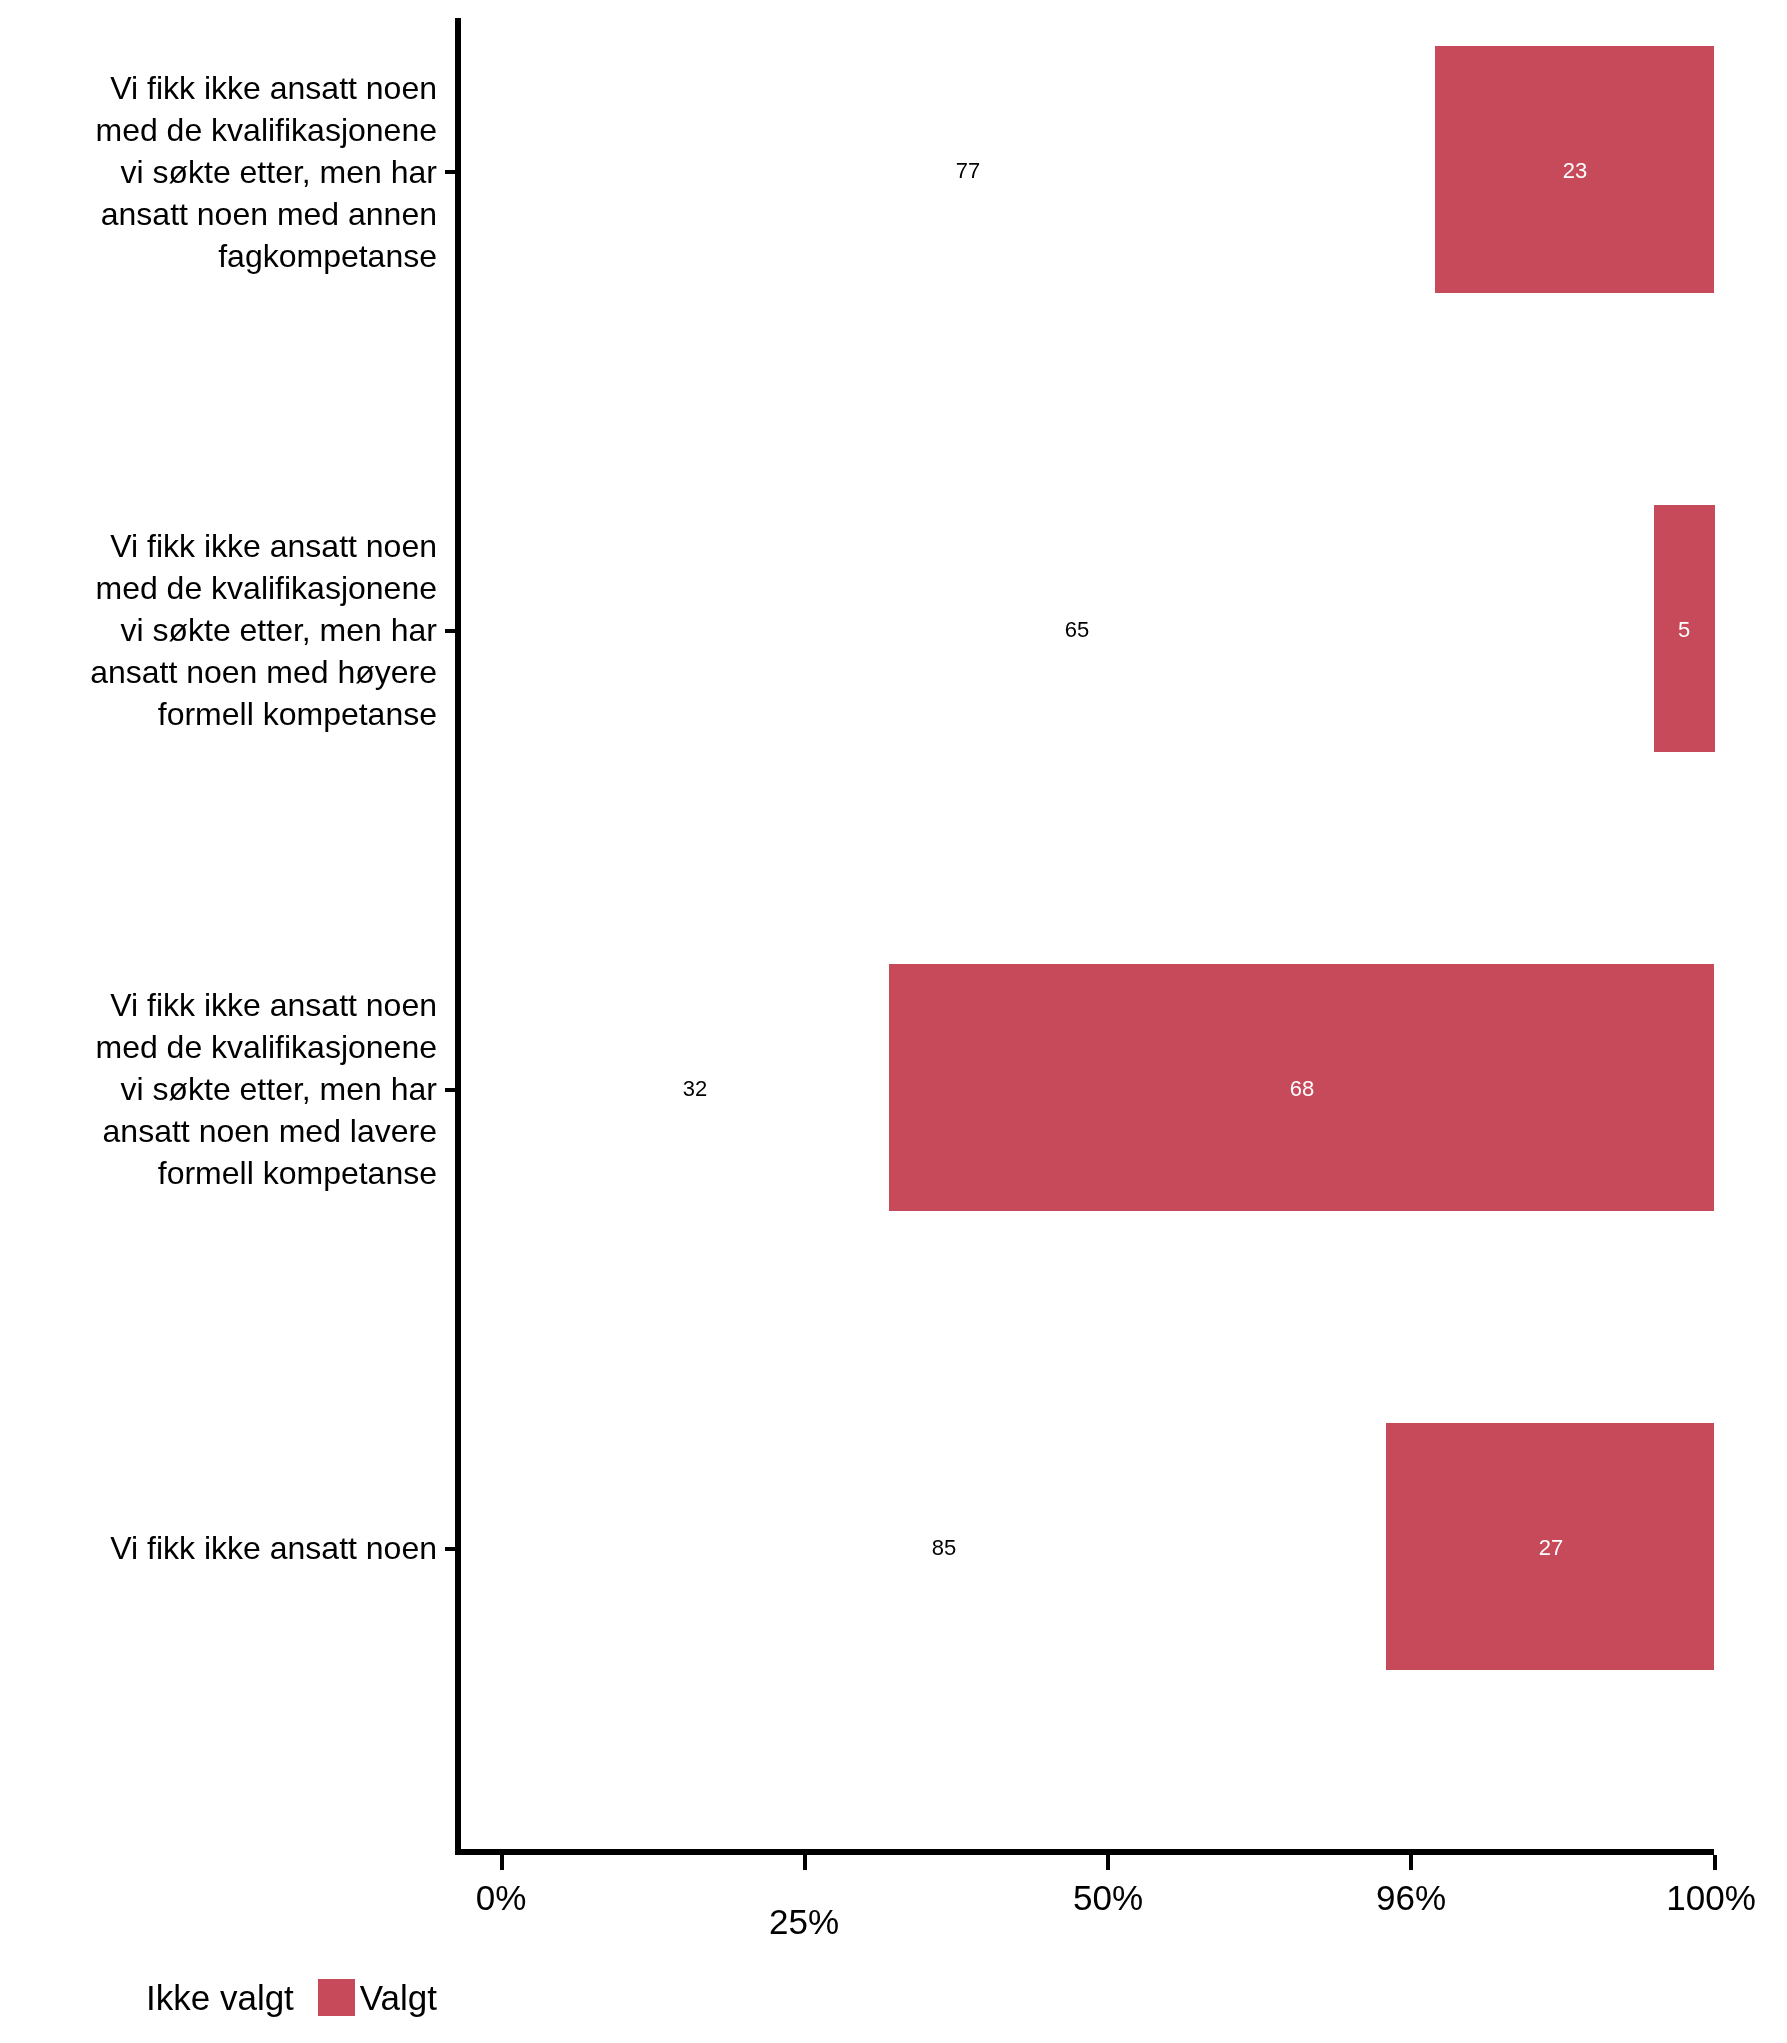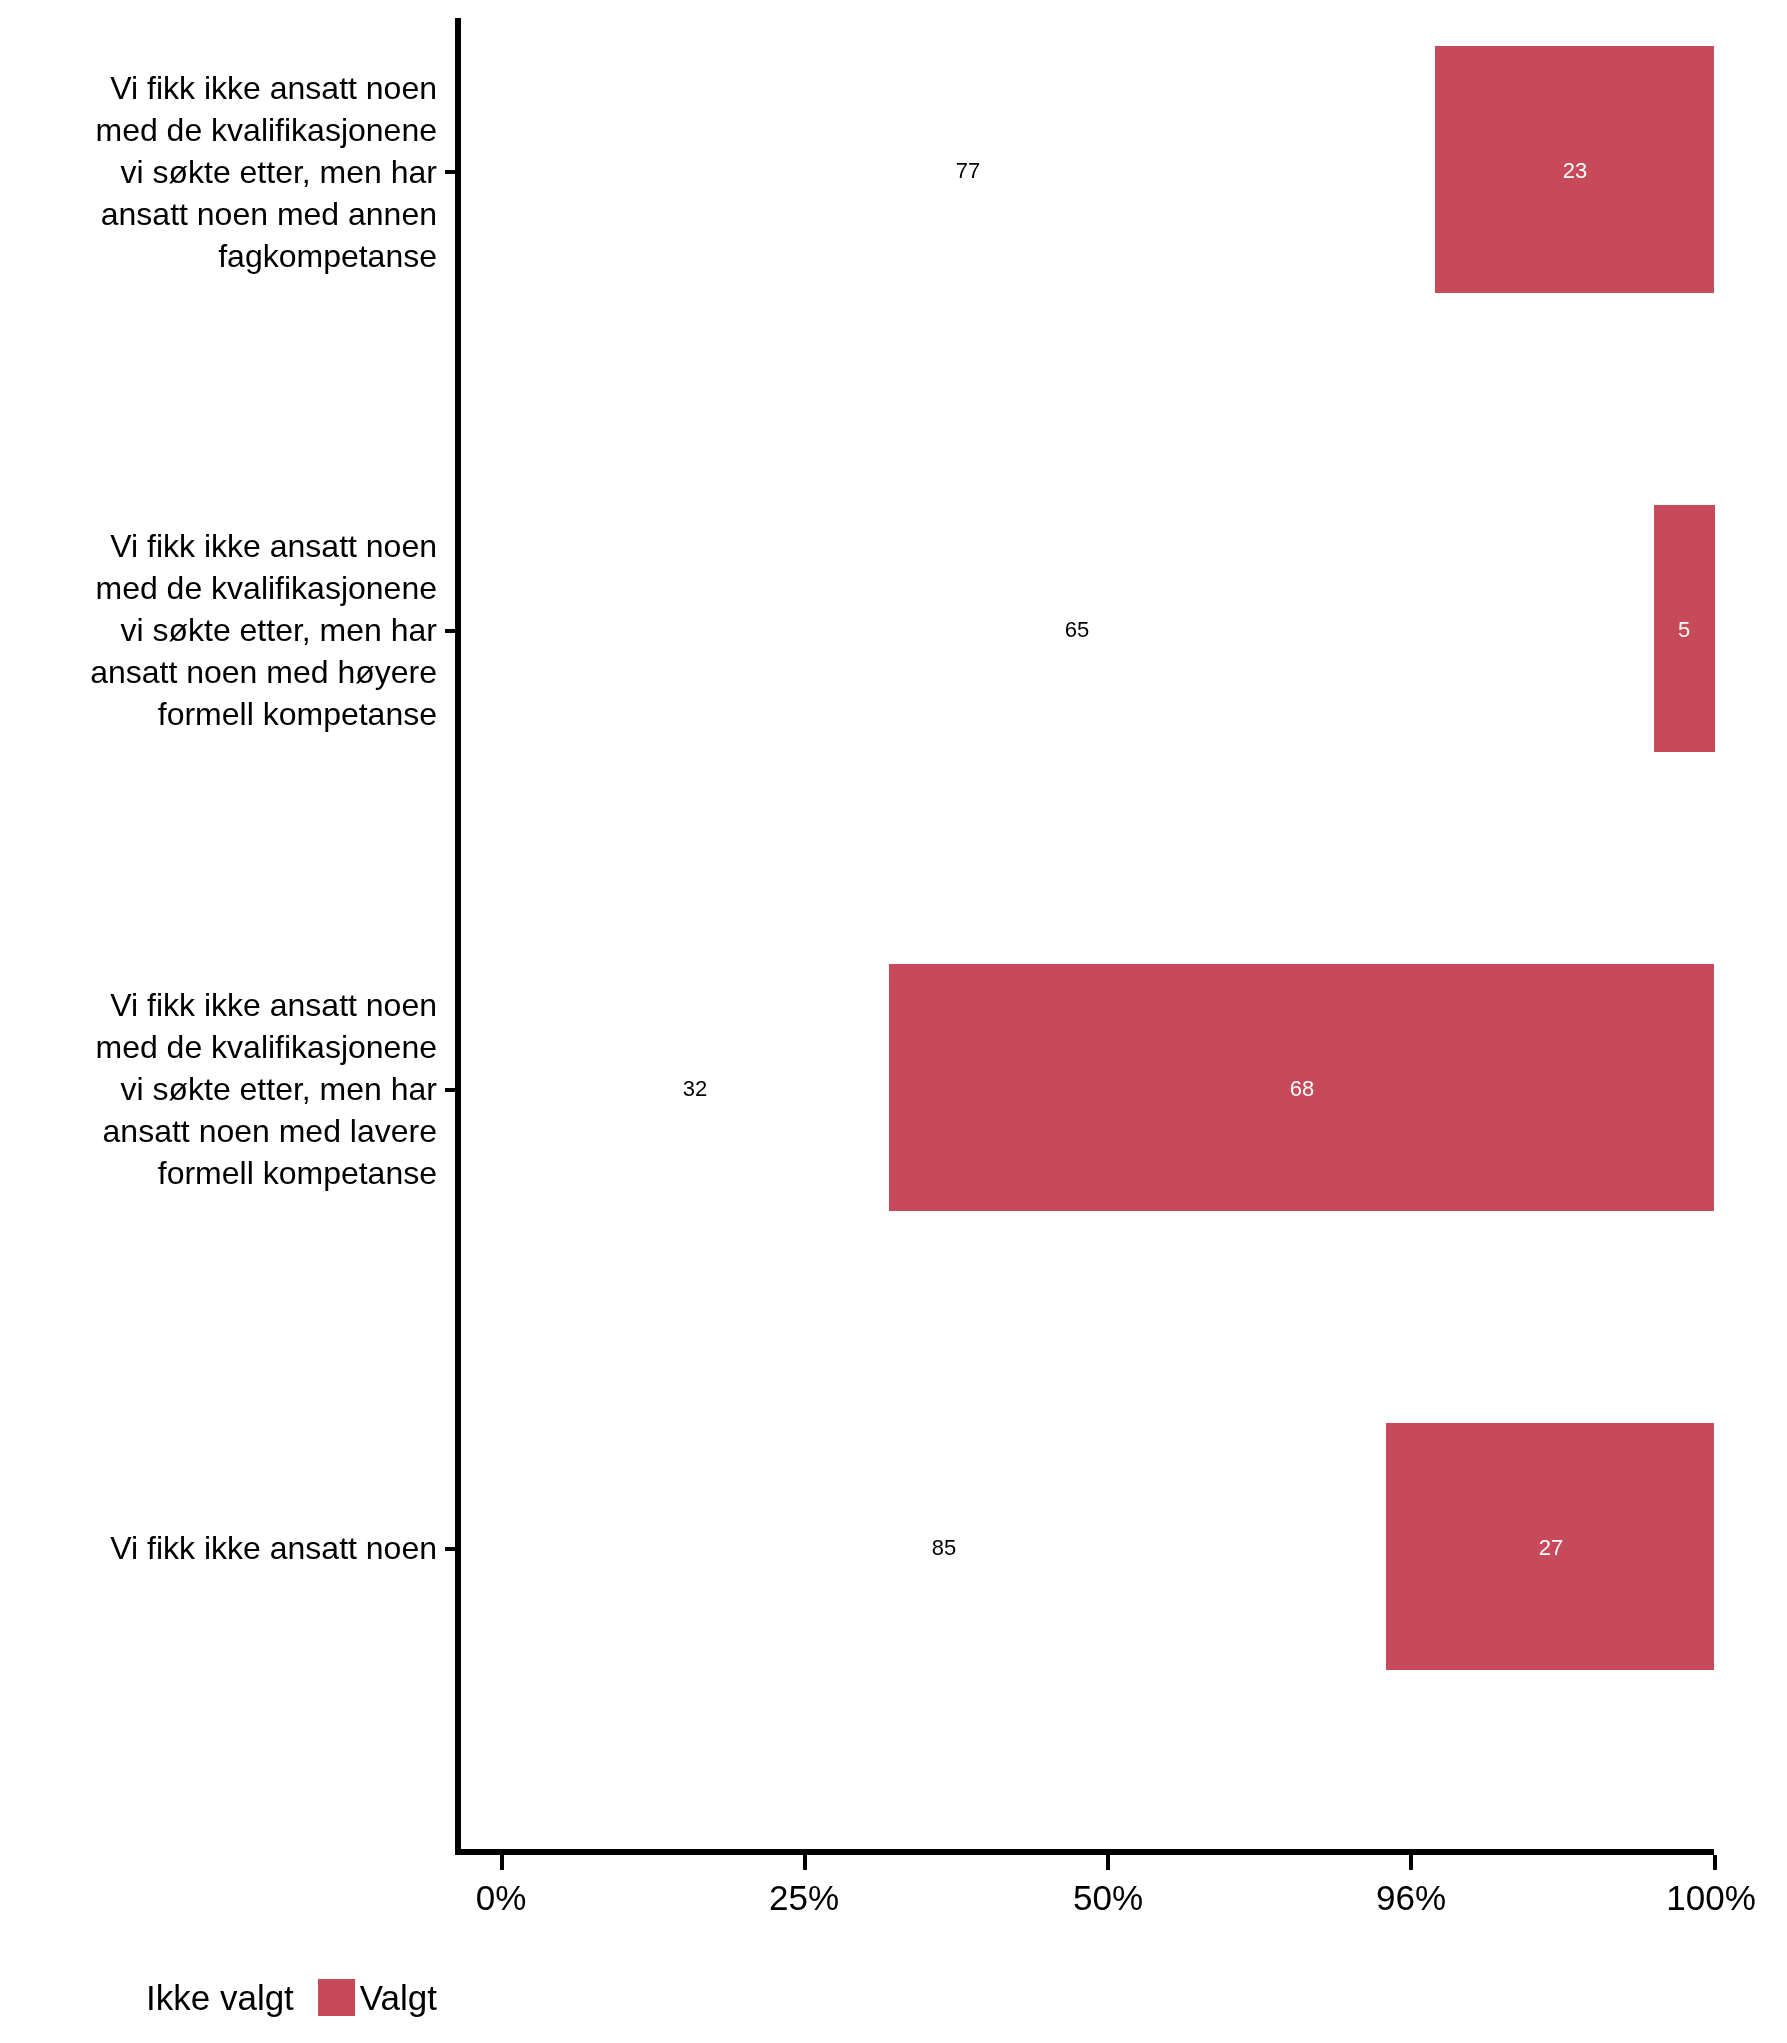--- a/index.html
+++ b/index.html
@@ -196,21 +196,21 @@
   <div class="val-label val-dark" style="left:944px; top:1547px;">85</div>
   <div class="val-label val-light" style="left:1551px; top:1547px;">27</div>
 
   <div class="x-tick" style="left:500px;"></div>
   <div class="x-tick" style="left:803px;"></div>
   <div class="x-tick" style="left:1106px;"></div>
   <div class="x-tick" style="left:1409px;"></div>
   <div class="x-tick" style="left:1713px;"></div>
 
   <div class="x-label" style="left:501px;">0%</div>
-  <div class="x-label" style="left:804px;">25%</div>
+  <div class="x-label" style="left:804px;margin-top:24px;">25%</div>
   <div class="x-label" style="left:1108px;">50%</div>
   <div class="x-label" style="left:1411px;">96%</div>
   <div class="x-label" style="left:1711px;">100%</div>
 
   <div id="legend">
     <div class="legend-item">
       <span class="legend-key legend-key-blank"></span>
       <span class="legend-text">Ikke valgt</span>
     </div>
     <div class="legend-item">

